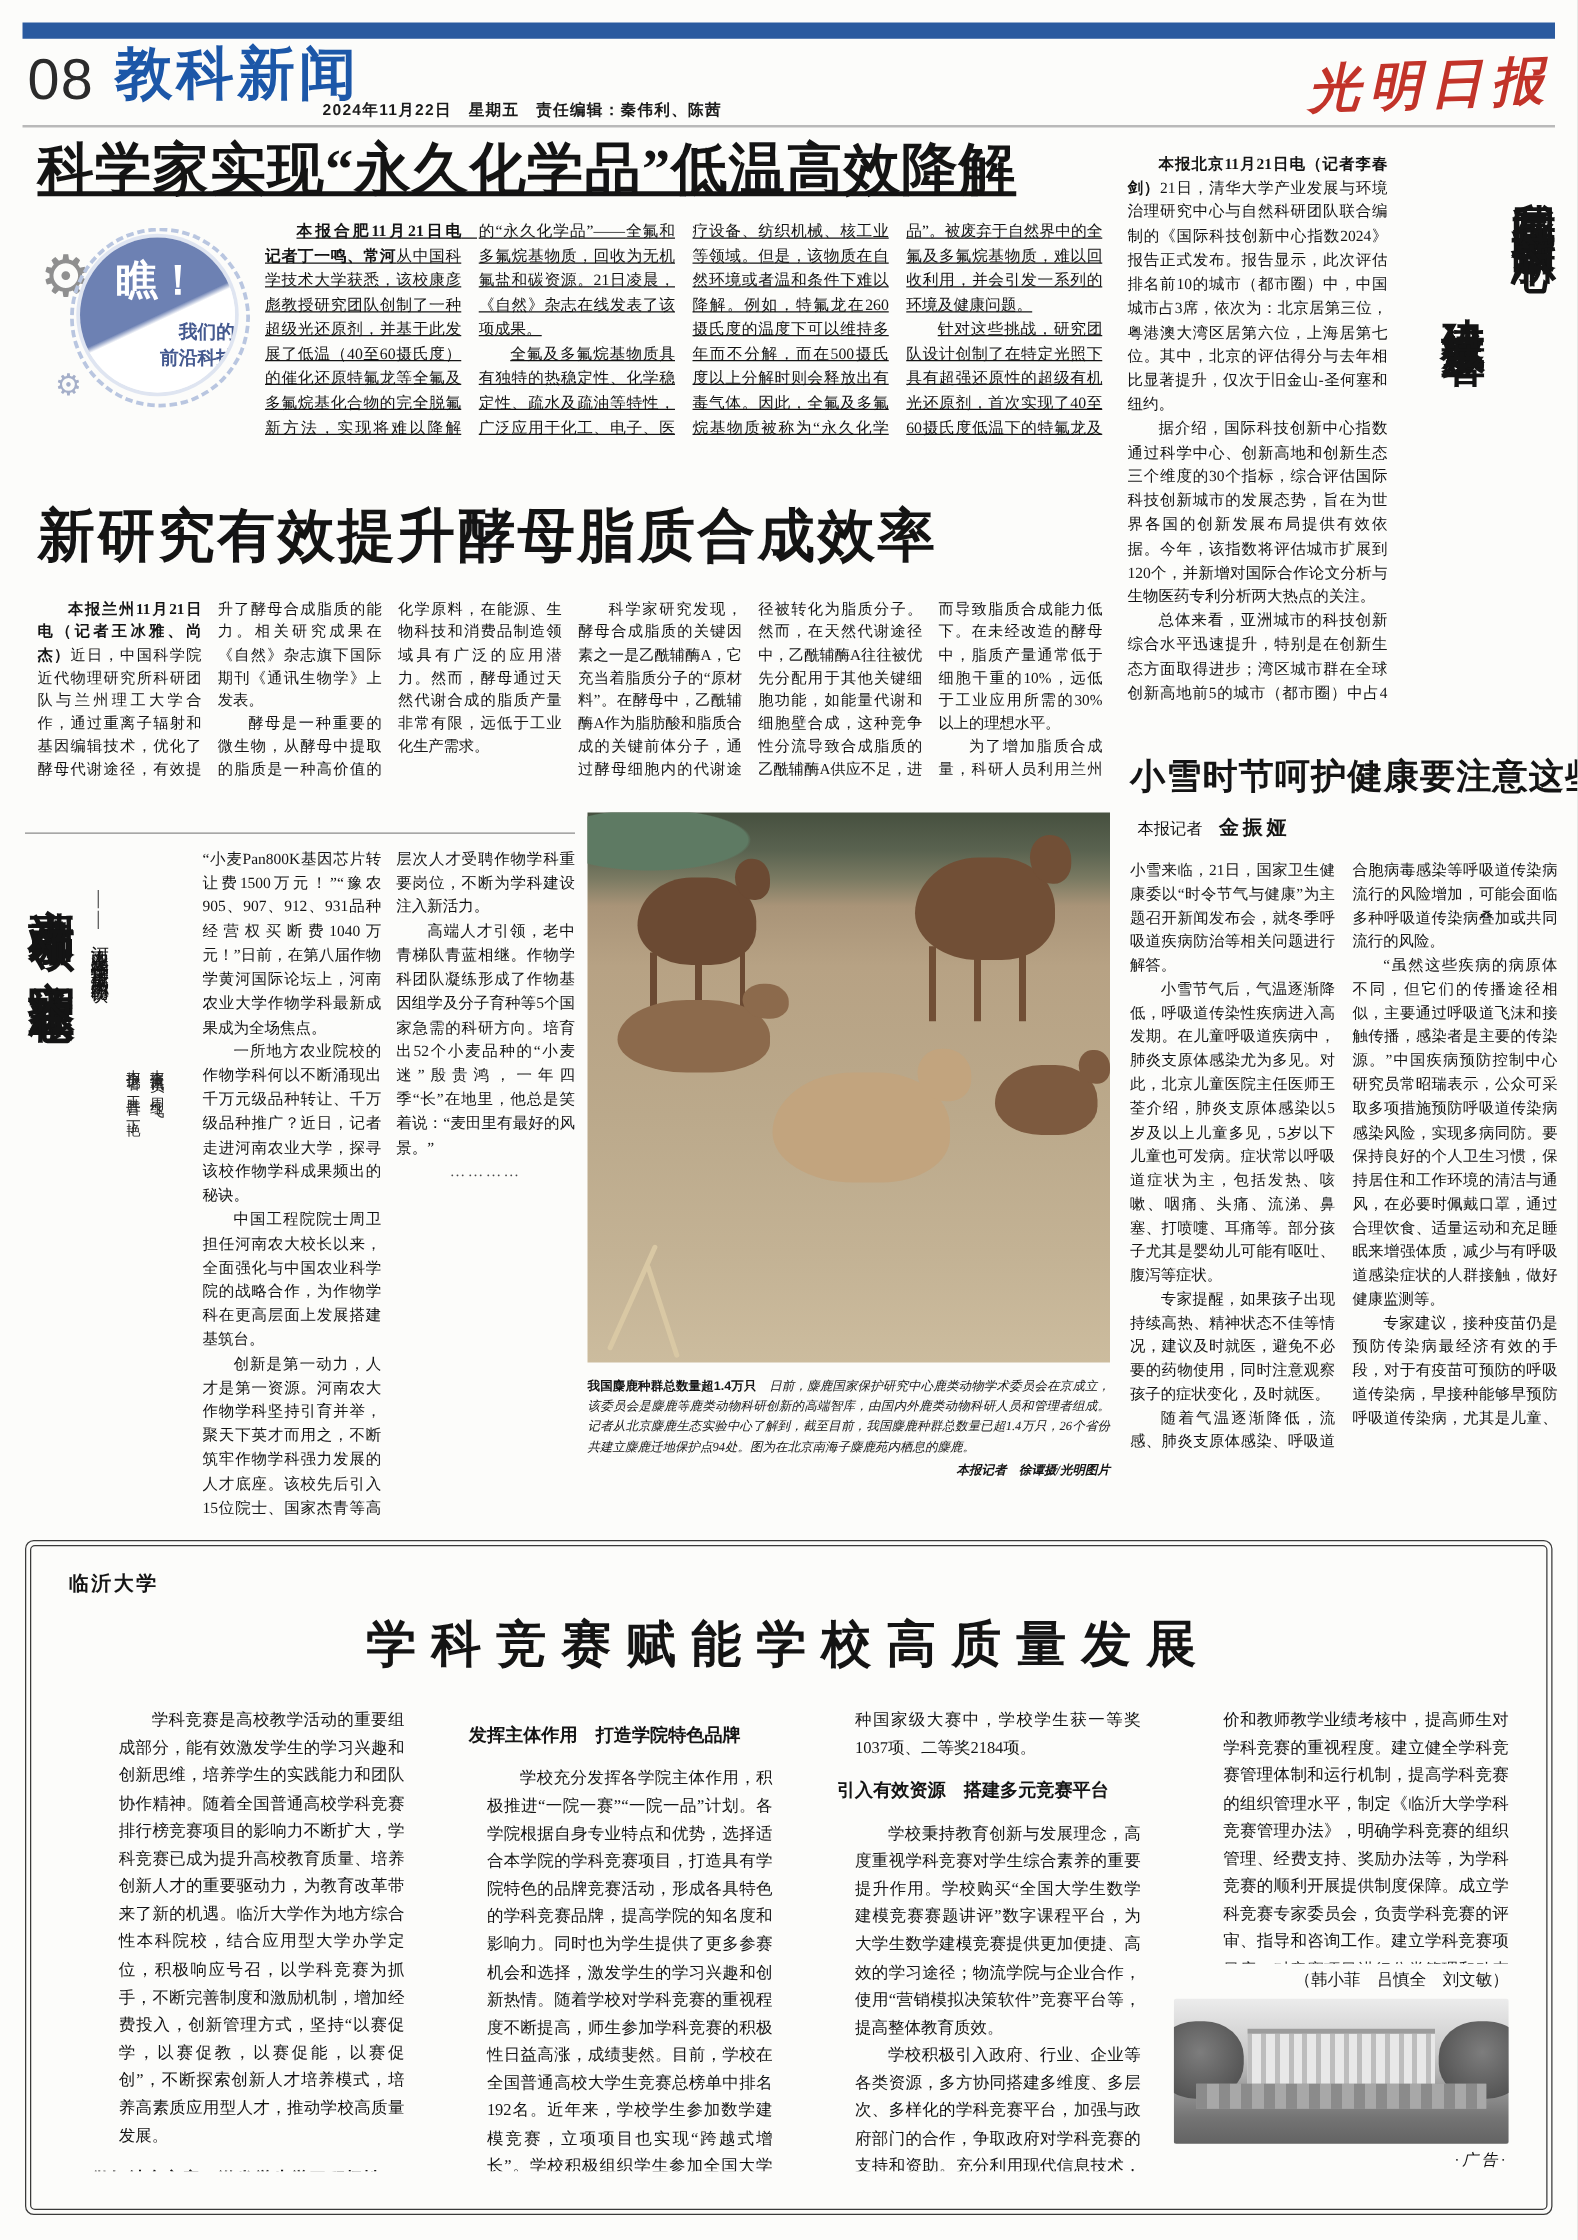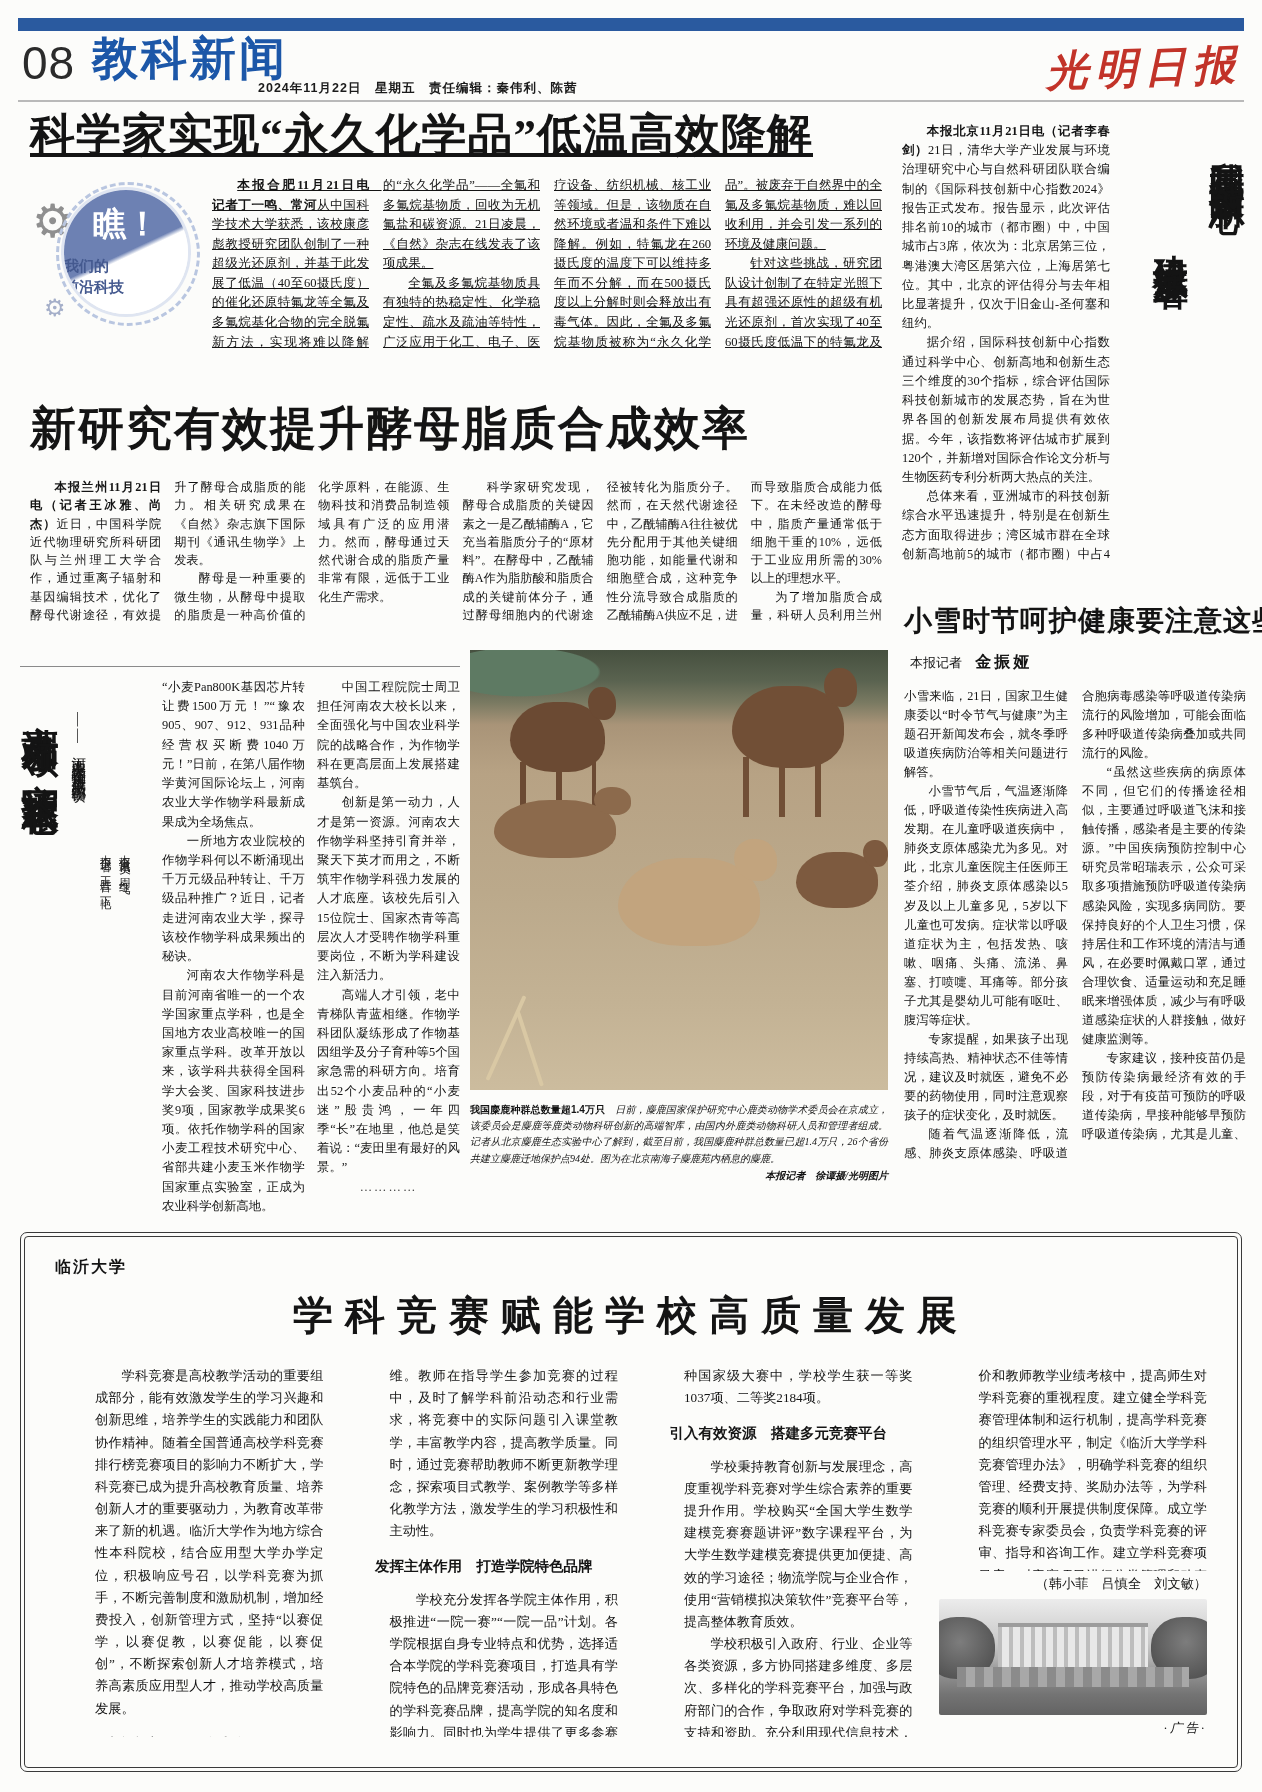--- a/index.html
+++ b/index.html
@@ -25,21 +25,21 @@
 
   
   .main-art{left:30px;top:110px;width:852px;height:272px;text-decoration:underline;}
   .main-title{font-size:45px;font-weight:900;line-height:1.12;letter-spacing:1px;white-space:nowrap;}
   .main-flex{display:flex;margin-top:16px;gap:14px;}
   .badge{position:relative;width:168px;height:172px;flex:0 0 auto;}
   .badge-ring{position:absolute;left:26px;top:6px;width:138px;height:138px;border:3px dashed #b9c6e0;border-radius:50%;}
   .badge-circle{position:absolute;left:34px;top:14px;width:124px;height:124px;border-radius:50%;overflow:hidden;
                 background:linear-gradient(155deg,#6d81b3 50%,#ffffff 53%);box-shadow:0 0 0 3px #dfe5f1;}
   .badge-word{position:absolute;left:0;right:0;top:12px;text-align:center;color:#fff;font-size:33px;font-weight:900;}
-  .badge-sub{position:absolute;left:0;right:0;top:66px;text-align:left;color:#44598f;font-weight:900;font-size:15px;line-height:1.35;}
+  .badge-sub{position:absolute;left:0;right:0;top:66px;text-align:right;color:#44598f;font-weight:900;font-size:15px;line-height:1.35;}
   .gear-big{position:absolute;left:2px;top:18px;font-size:46px;color:#8f8f8f;}
   .gear-small{position:absolute;left:14px;top:118px;font-size:24px;color:#a5afc9;}
   .main-cols{flex:1;column-count:4;column-gap:14px;column-fill:auto;height:178px;overflow:hidden;font-size:12.6px;}
 
   
   .innov-art{left:902px;top:110px;width:344px;height:458px;display:flex;gap:17px;}
   .innov-body{width:208px;height:442px;overflow:hidden;font-size:12.4px;padding-top:12px;}
   .innov-title{flex:1;display:flex;justify-content:flex-end;gap:16px;padding-top:24px;}
   .vt{writing-mode:vertical-rl;}
   .innov-l1{font-size:35px;font-weight:900;line-height:1.15;letter-spacing:4px;}
@@ -178,21 +178,20 @@
       <div class="vt henan-big">高端人才引领　守护沃土粮仓</div>
       <div class="vt henan-sub">——河南农业大学作物学科成果频出的秘诀</div>
       <div class="henan-bylines">
         <div class="vt henan-byline">本报记者　王胜昔　丁艳</div>
         <div class="vt henan-byline">本报通讯员　周红飞</div>
       </div>
     </div>
     <div class="henan-cols">
         <p class="noind">“小麦Pan800K基因芯片转让费1500万元！”“豫农905、907、912、931品种经营权买断费1040万元！”日前，在第八届作物学黄河国际论坛上，河南农业大学作物学科最新成果成为全场焦点。</p>
         <p class="">一所地方农业院校的作物学科何以不断涌现出千万元级品种转让、千万级品种推广？近日，记者走进河南农业大学，探寻该校作物学科成果频出的秘诀。</p>
-        <p class="">河南农大作物学科是目前河南省唯一的一个农学国家重点学科，也是全国地方农业高校唯一的国家重点学科。改革开放以来，该学科共获得全国科学大会奖、国家科技进步奖9项，国家教学成果奖6项。依托作物学科的国家小麦工程技术研究中心、省部共建小麦玉米作物学国家重点实验室，正成为农业科学创新高地。</p>
         <p class="">中国工程院院士周卫担任河南农大校长以来，全面强化与中国农业科学院的战略合作，为作物学科在更高层面上发展搭建基筑台。</p>
         <p class="">创新是第一动力，人才是第一资源。河南农大作物学科坚持引育并举，聚天下英才而用之，不断筑牢作物学科强力发展的人才底座。该校先后引入15位院士、国家杰青等高层次人才受聘作物学科重要岗位，不断为学科建设注入新活力。</p>
         <p class="">高端人才引领，老中青梯队青蓝相继。作物学科团队凝练形成了作物基因组学及分子育种等5个国家急需的科研方向。培育出52个小麦品种的“小麦迷”殷贵鸿，一年四季“长”在地里，他总是笑着说：“麦田里有最好的风景。”</p>
         <p class="dots">…………</p>
       </div>
   </section>
 
   <div class="abs photo">
     <div class="deer std" style="color:#6b4a33;left:40px;top:52px;width:95px;height:70px;"></div>
     <div class="deer std" style="color:#714f36;left:262px;top:36px;width:112px;height:82px;"></div>
@@ -230,21 +229,20 @@
     <div class="linyi-inner art">
       <div class="linyi-label hei">临沂大学</div>
       <div class="linyi-title">学科竞赛赋能学校高质量发展</div>
       <div class="linyi-cols">
         <div class="linyi-col">
             <p class="">学科竞赛是高校教学活动的重要组成部分，能有效激发学生的学习兴趣和创新思维，培养学生的实践能力和团队协作精神。随着全国普通高校学科竞赛排行榜竞赛项目的影响力不断扩大，学科竞赛已成为提升高校教育质量、培养创新人才的重要驱动力，为教育改革带来了新的机遇。临沂大学作为地方综合性本科院校，结合应用型大学办学定位，积极响应号召，以学科竞赛为抓手，不断完善制度和激励机制，增加经费投入，创新管理方式，坚持“以赛促学，以赛促教，以赛促能，以赛促创”，不断探索创新人才培养模式，培养高素质应用型人才，推动学校高质量发展。</p>
             <p class="colsub">做好结合文章　激发学生学习积极性</p>
             <p class="">学校坚持以学科竞赛为抓手，通过核心课程和选修课程的方式，将竞赛内容与课程内容结合、竞赛资源与教学资源结合、线上资源与线下资源结合、竞赛过程与课程过程结合、竞赛评审与实践教学评价结合，将“赛教研”融为一体，推进学科、专业、课程及教师队伍建设。在计算机科学与技术专业课程中，将竞赛的题目引入课堂教学，让学生通过实际编写解决问题，提高学生的编程能力和算法设计能力；将竞赛中的优秀作品、案例分析等作为教学素材，引导学生学习和借鉴，提升学生能力素养。以竞赛项目为驱动，引导学生进行项目策划、实施和总结，培养学生的实践能力和创新思</p>
           </div>
         <div class="linyi-col">
-            <p class="noind">维。教师在指导学生参加竞赛的过程中，及时了解学科前沿动态和行业需求，将竞赛中的实际问题引入课堂教学，丰富教学内容，提高教学质量。同时，通过竞赛帮助教师不断更新教学理念，探索项目式教学、案例教学等多样化教学方法，激发学生的学习积极性和主动性。</p>
             <p class="colsub">发挥主体作用　打造学院特色品牌</p>
             <p class="">学校充分发挥各学院主体作用，积极推进“一院一赛”“一院一品”计划。各学院根据自身专业特点和优势，选择适合本学院的学科竞赛项目，打造具有学院特色的品牌竞赛活动，形成各具特色的学科竞赛品牌，提高学院的知名度和影响力。同时也为学生提供了更多参赛机会和选择，激发学生的学习兴趣和创新热情。随着学校对学科竞赛的重视程度不断提高，师生参加学科竞赛的积极性日益高涨，成绩斐然。目前，学校在全国普通高校大学生竞赛总榜单中排名192名。近年来，学校学生参加数学建模竞赛，立项项目也实现“跨越式增长”。学校积极组织学生参加全国大学生数学建模竞赛、全国大学生电子设计竞赛等多类高水平学科竞赛。在中国国际大学生创新大赛（2024）全国总决赛中，物流学院《国是美才——专注于退役军人精准再就业》参赛项目获得银奖，这是学校首次在中国国际大学生创新大赛现场总决赛中获奖，取得学校在该赛事中的最好成绩，实现学校在中国国际大学生创新大赛“互联网+”全国总决赛获奖等次的历史性突破。近3年，在多</p>
           </div>
         <div class="linyi-col">
             <p class="noind">种国家级大赛中，学校学生获一等奖1037项、二等奖2184项。</p>
             <p class="colsub">引入有效资源　搭建多元竞赛平台</p>
             <p class="">学校秉持教育创新与发展理念，高度重视学科竞赛对学生综合素养的重要提升作用。学校购买“全国大学生数学建模竞赛赛题讲评”数字课程平台，为大学生数学建模竞赛提供更加便捷、高效的学习途径；物流学院与企业合作，使用“营销模拟决策软件”竞赛平台等，提高整体教育质效。</p>
             <p class="">学校积极引入政府、行业、企业等各类资源，多方协同搭建多维度、多层次、多样化的学科竞赛平台，加强与政府部门的合作，争取政府对学科竞赛的支持和资助。充分利用现代信息技术，建立学科竞赛网络平台，实现竞赛信息发布、报名参赛、作品提交、评审答辩等全过程信息化管理。与行业协会、企业开展深度合作，共同举办学科竞赛，在竞赛过程中，学生与企业实现深度接触，增强彼此了解，使学科竞赛成为学生通往职业生涯的重要桥梁。多方合作举办学科竞赛的模式，形成学校、行业协会、企业和学生多方共赢的良好局面，为学生提供更多的实践和就业机会。</p>
           </div>
         <div class="linyi-col col4">

